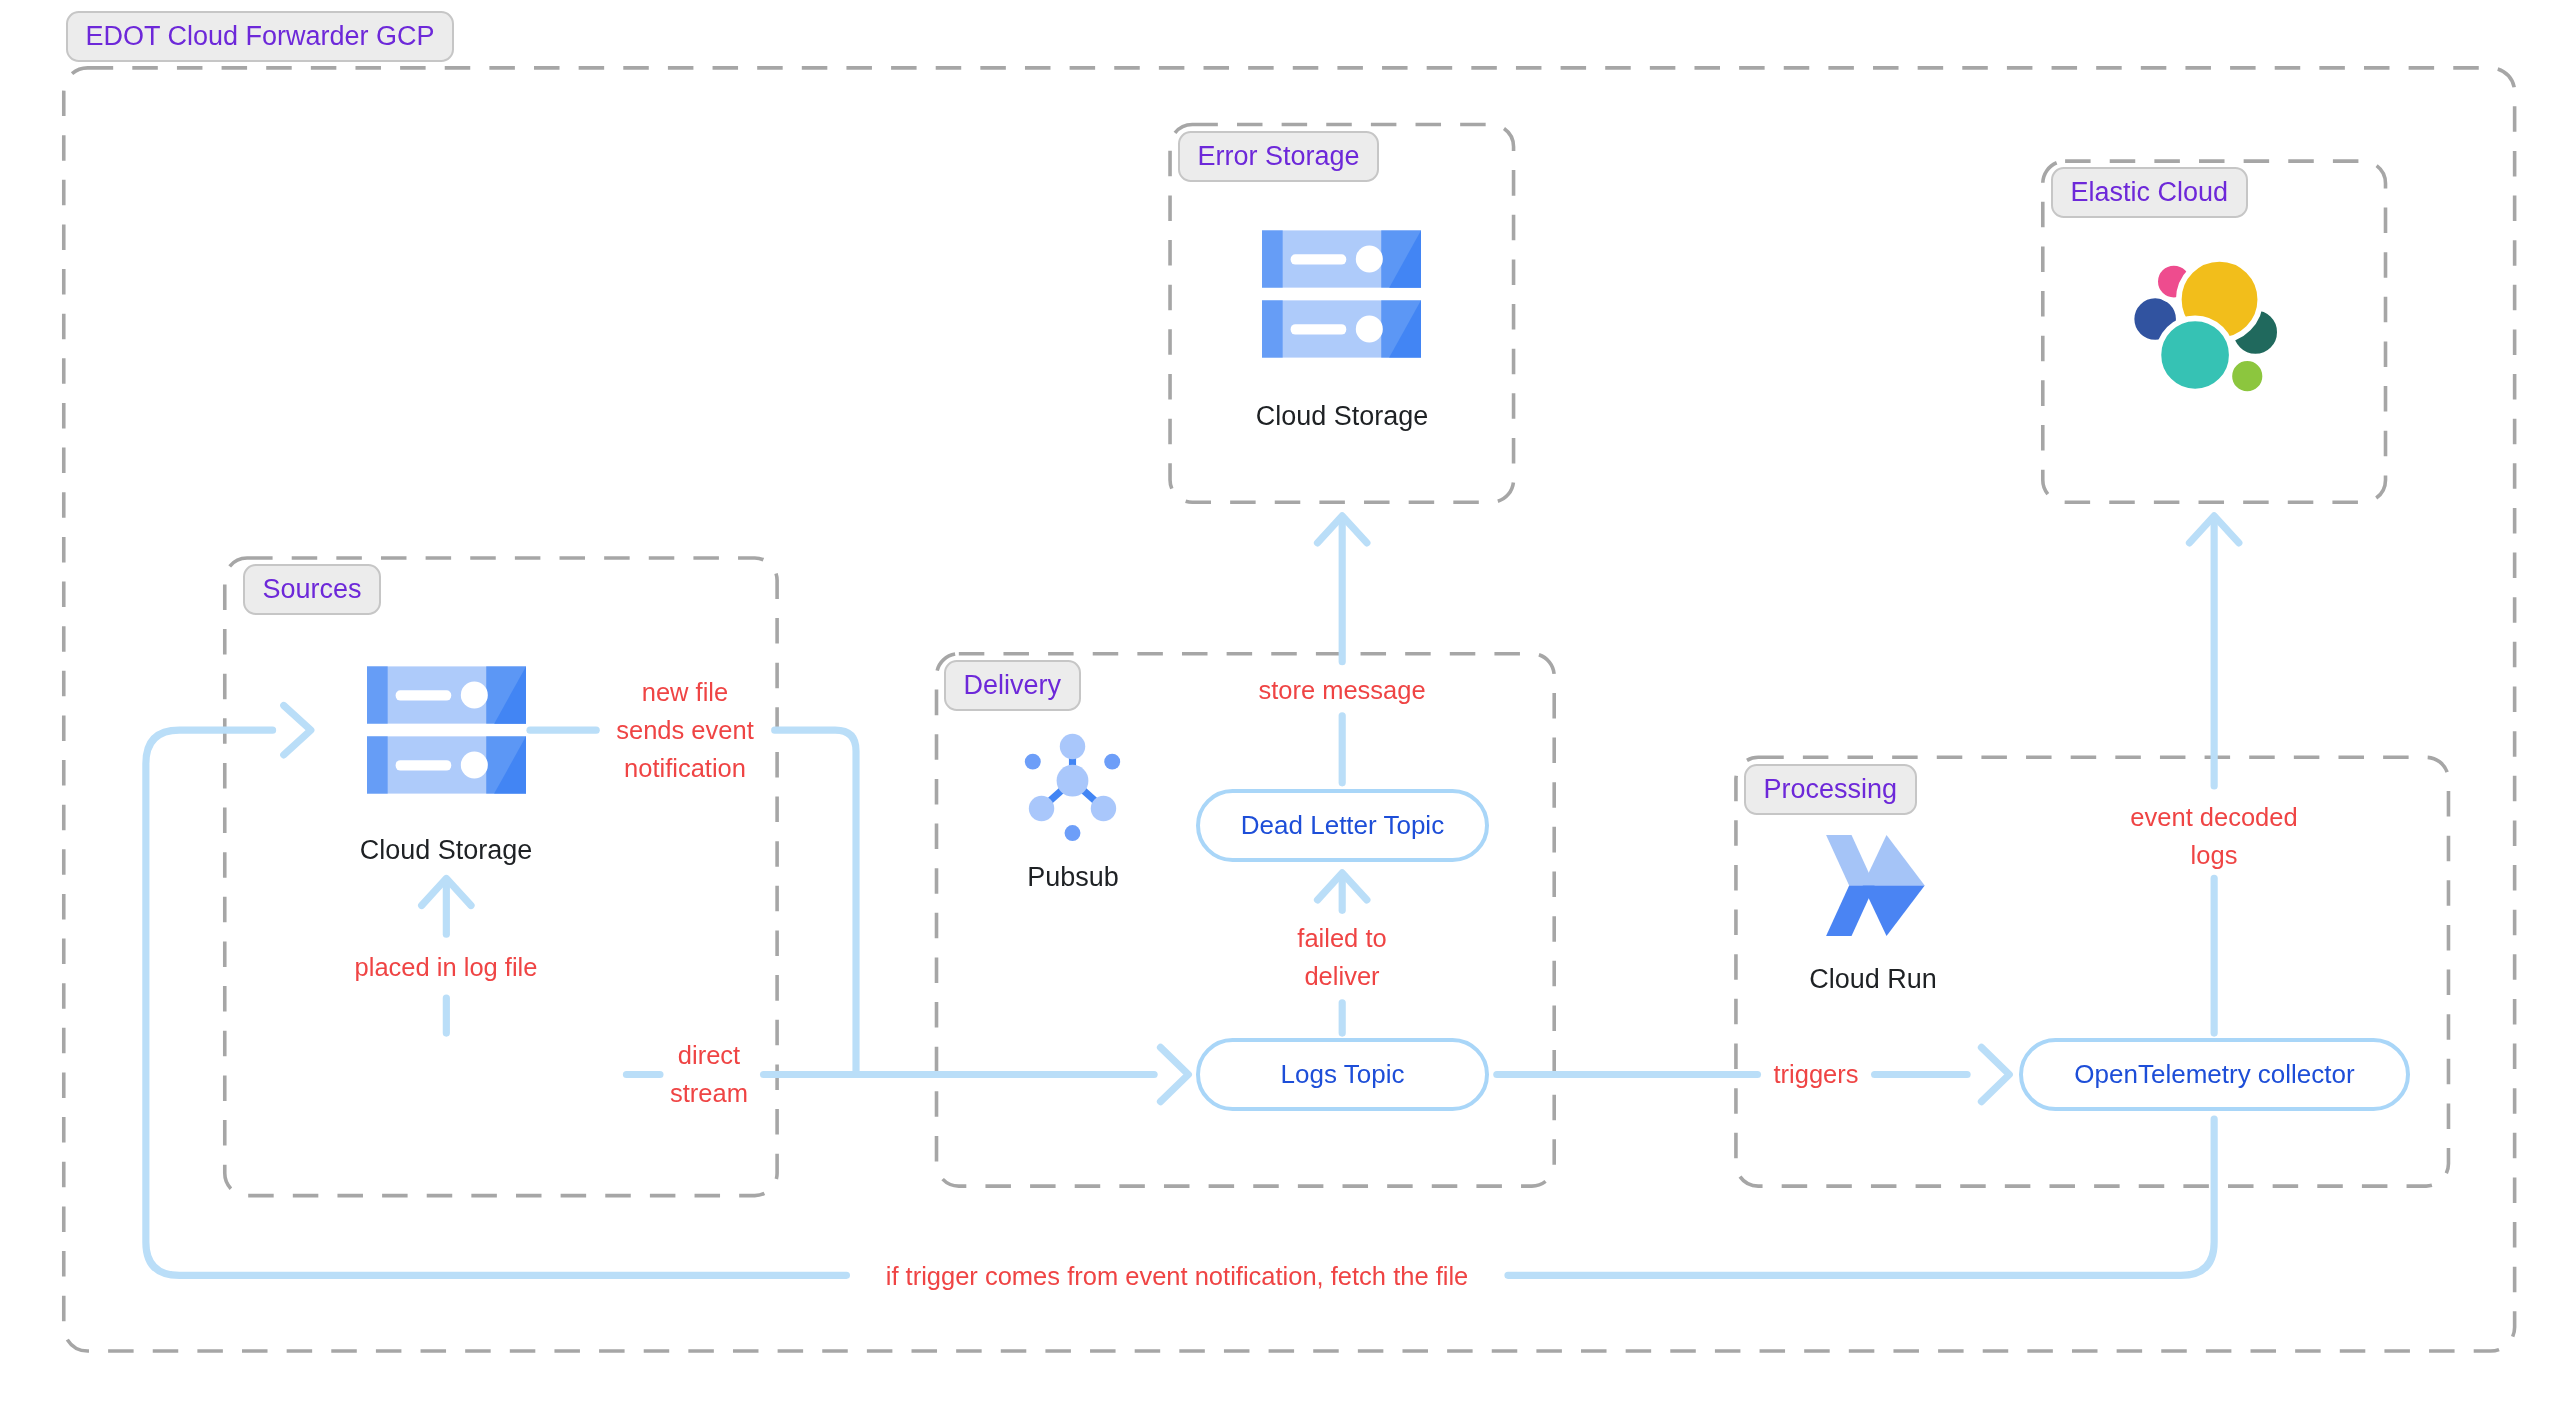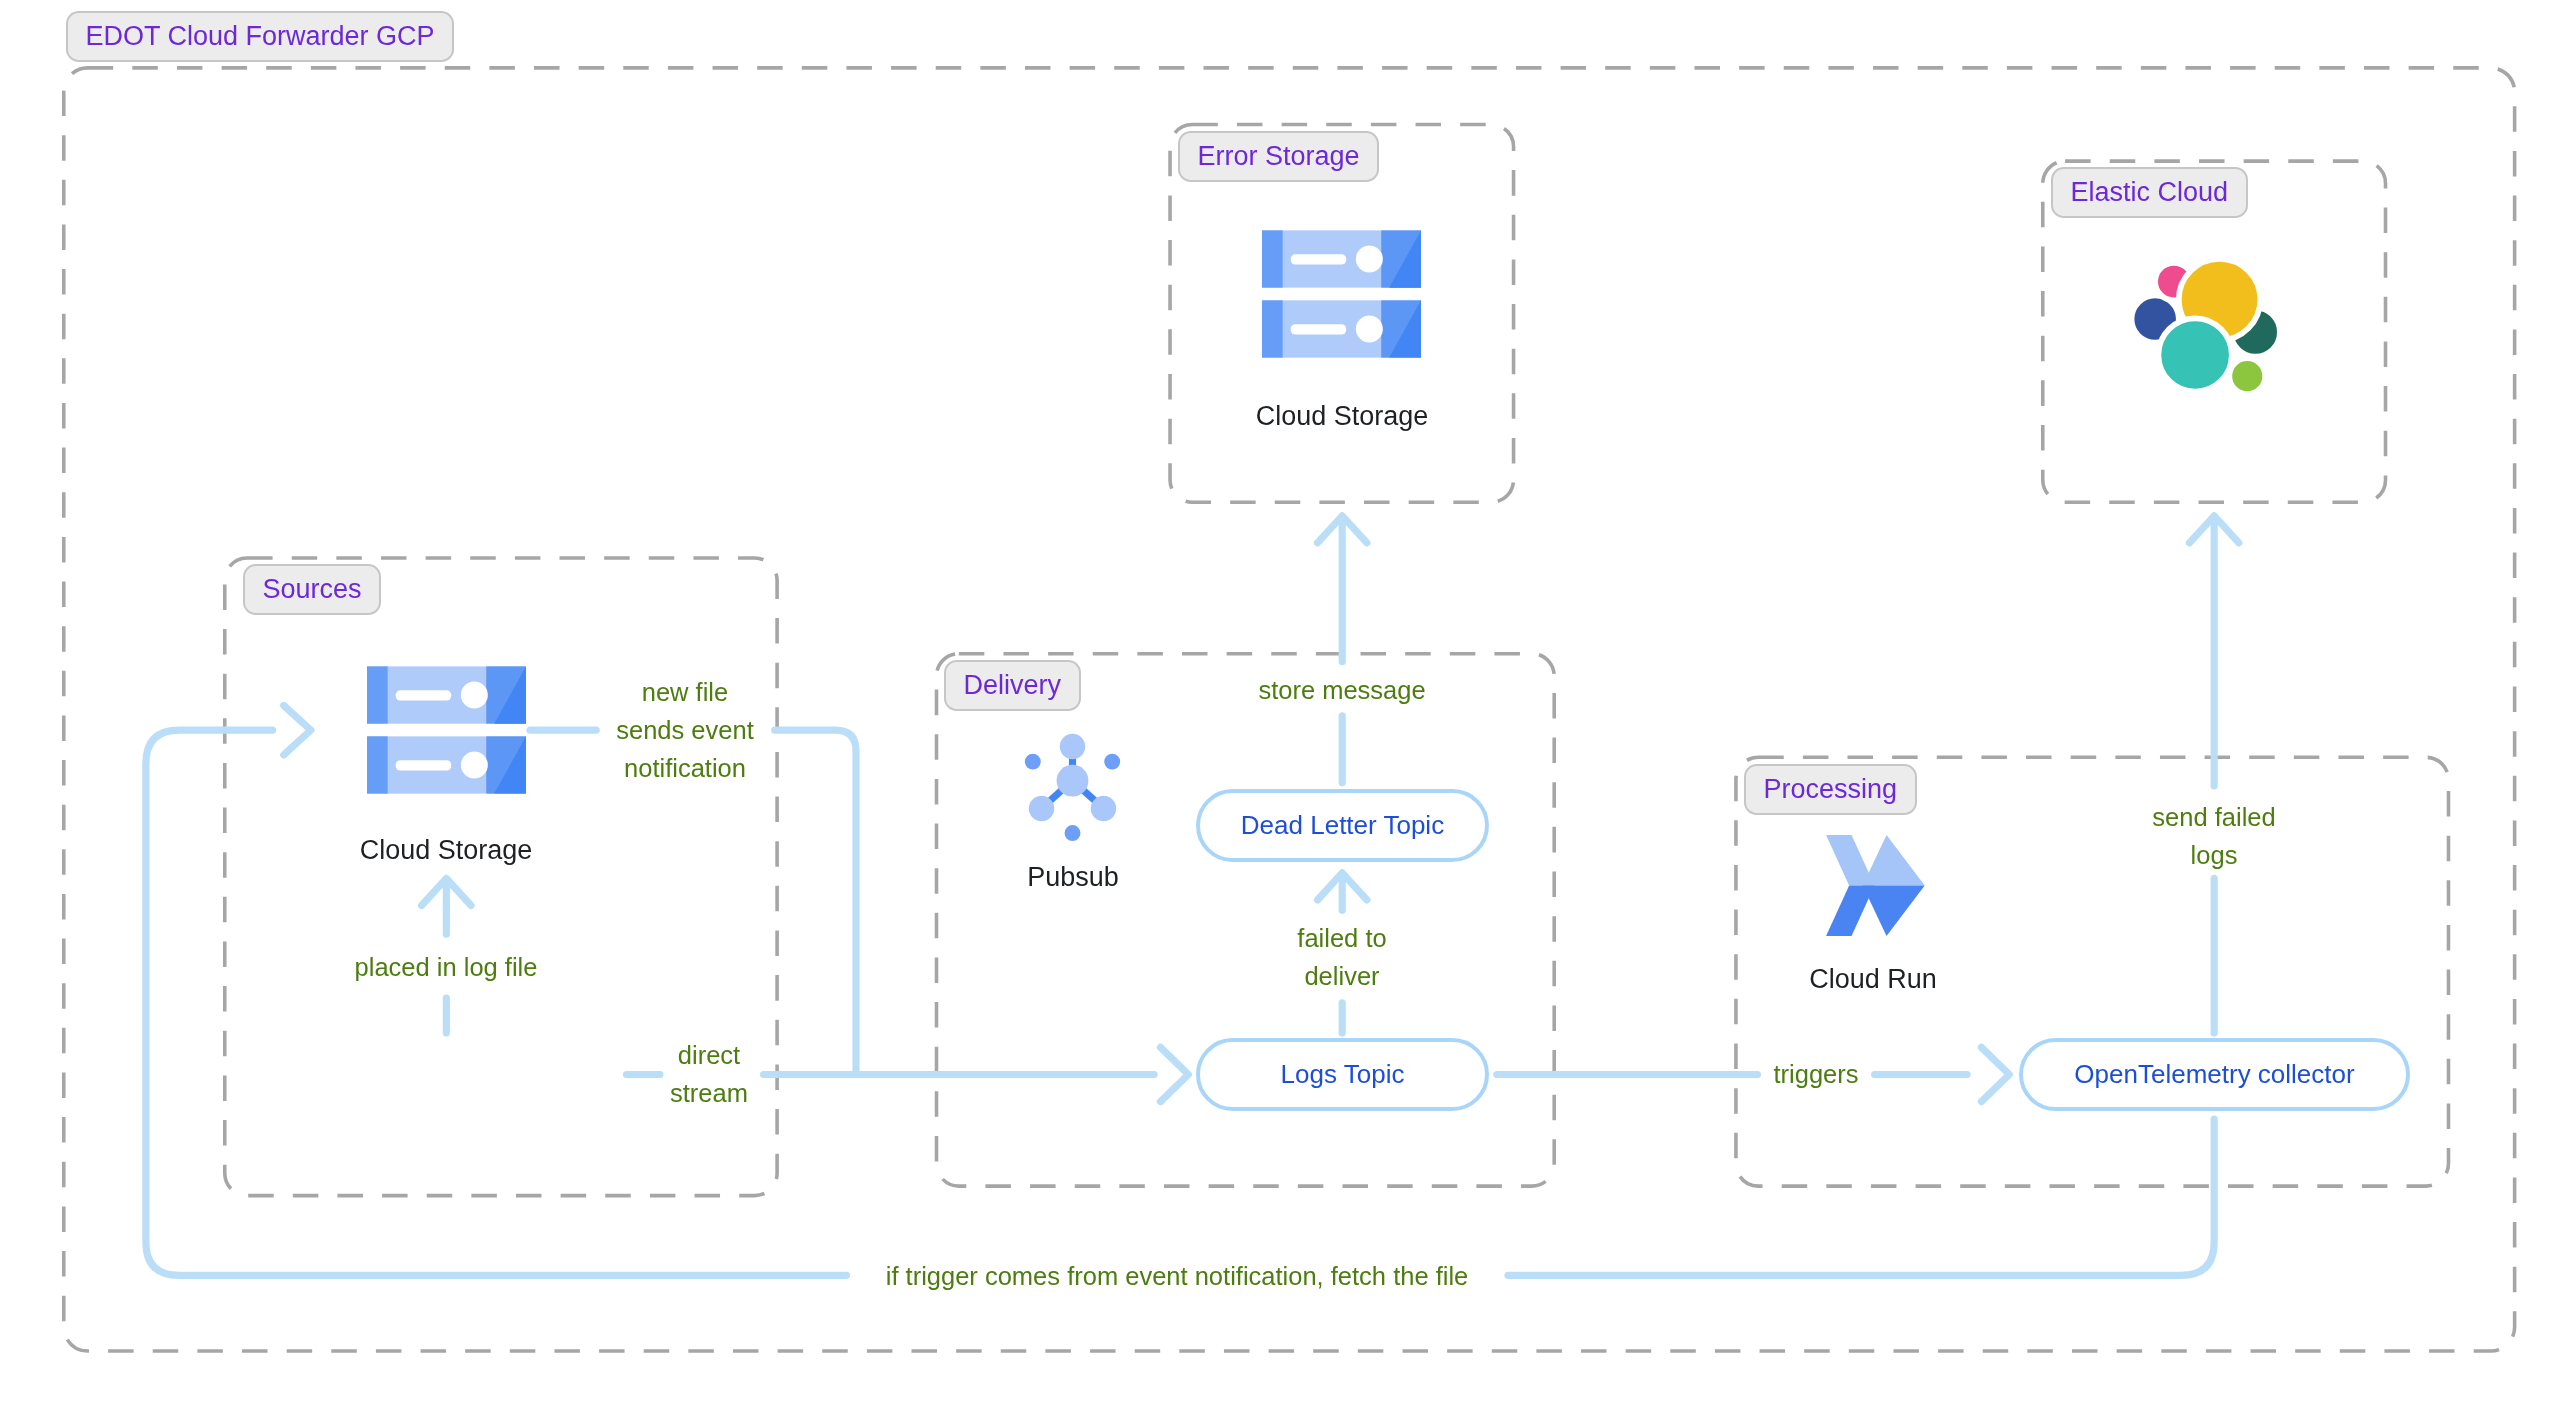--- a/index.html
+++ b/index.html
@@ -16,21 +16,21 @@
   .node{
     position:absolute;background:#ffffff;border:4.8px solid #A9D6F8;border-radius:37px;
     display:flex;align-items:center;justify-content:center;font-size:26px;color:#1d4ed8;
     z-index:3;box-sizing:border-box;white-space:nowrap;
   }
   .cap{
     position:absolute;font-size:27px;color:#1E2124;text-align:center;
     transform:translateX(-50%);white-space:nowrap;z-index:3;
   }
   .elabel{
-    position:absolute;font-size:25.5px;color:#4d7c0f;text-align:center;
+    position:absolute;font-size:25.5px;color:#ef4444;text-align:center;
     transform:translateX(-50%);line-height:38px;white-space:nowrap;z-index:3;
   }
   .icon{position:absolute;z-index:3;line-height:0;}
 </style>
 </head>
 <body>
 
 <div class="canvas">
 
   <svg class="layer" width="2576" height="1403" viewBox="0 0 3232 1760">
@@ -171,19 +171,19 @@
     <div>direct</div>
     <div>stream</div>
   </div>
   <div class="elabel" style="left:1342px;top:671px">store message</div>
   <div class="elabel" style="left:1342px;top:919px">
     <div>failed to</div>
     <div>deliver</div>
   </div>
   <div class="elabel" style="left:1816px;top:1055px">triggers</div>
   <div class="elabel" style="left:2214px;top:798px">
-    <div>send failed</div>
+    <div>event decoded</div>
     <div>logs</div>
   </div>
   <div class="elabel" style="left:1177px;top:1257px">if trigger comes from event notification, fetch the file</div>
 
 </div>
 
 
 </body></html>

